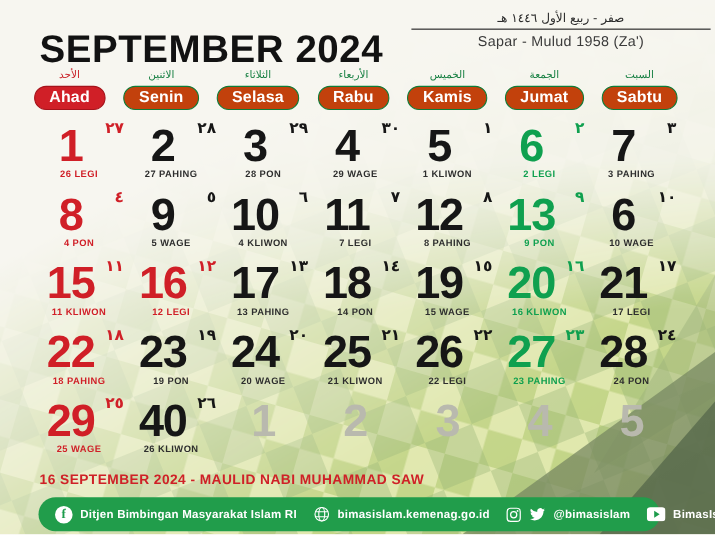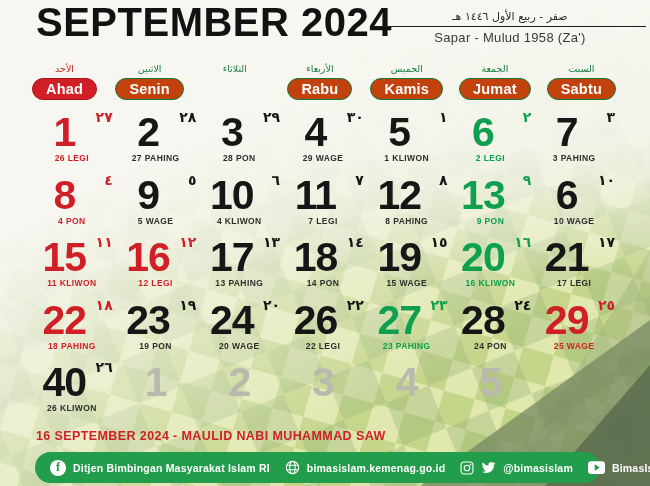--- a/index.html
+++ b/index.html
@@ -5,21 +5,21 @@
   html,body{margin:0;padding:0;}
   .canvas{
     position:relative;width:650px;height:486px;overflow:hidden;
     background:#f7f6f0;font-family:"Liberation Sans",sans-serif;
     -webkit-font-smoothing:antialiased;
   }
   .bg{position:absolute;inset:0;z-index:0;}
   .layer{position:absolute;z-index:1;}
 
   
-  .title{left:36px;top:0;font-size:40px;font-weight:bold;color:#121212;letter-spacing:.5px;}
+  .title{left:36px;top:25px;font-size:35px;font-weight:bold;color:#121212;letter-spacing:.5px;}
   .hdr-right{right:4px;top:10px;width:272px;text-align:center;}
   .hdr-arabic{font-family:"DejaVu Sans",sans-serif;font-size:11px;color:#2b2b2b;direction:rtl;}
   .hdr-line{border:0;border-top:1.6px solid #1c1c1c;margin:3px 0 3px 0;}
   .hdr-jv{font-size:13px;color:#3a3a3a;letter-spacing:.3px;}
 
   
   .weekrow{left:30px;right:34px;top:62px;display:grid;grid-template-columns:repeat(7,1fr);gap:16px;}
   .wk{display:flex;flex-direction:column;align-items:center;}
   .wk-ar{font-family:"DejaVu Sans",sans-serif;font-size:9.5px;line-height:1.5;color:#157f41;direction:rtl;}
   .wk.red .wk-ar{color:#c92027;}
@@ -104,20 +104,21 @@
     <div class="wk red">
       <span class="wk-ar" lang="ar">الأحد</span>
       <span class="pill">Ahad</span>
     </div>
     <div class="wk">
       <span class="wk-ar" lang="ar">الاثنين</span>
       <span class="pill">Senin</span>
     </div>
     <div class="wk">
       <span class="wk-ar" lang="ar">الثلاثاء</span>
+      <span class="pill">Selasa</span>
     </div>
     <div class="wk">
       <span class="wk-ar" lang="ar">الأربعاء</span>
       <span class="pill">Rabu</span>
     </div>
     <div class="wk">
       <span class="wk-ar" lang="ar">الخميس</span>
       <span class="pill">Kamis</span>
     </div>
     <div class="wk">
@@ -246,20 +247,25 @@
       </div>
     <div class="cell">
         <span class="num">23</span>
         <span class="hijri">١٩</span>
         <span class="pasaran">19 PON</span>
       </div>
     <div class="cell">
         <span class="num">24</span>
         <span class="hijri">٢٠</span>
         <span class="pasaran">20 WAGE</span>
+      </div>
+    <div class="cell">
+        <span class="num">25</span>
+        <span class="hijri">٢١</span>
+        <span class="pasaran">21 KLIWON</span>
       </div>
     <div class="cell">
         <span class="num">26</span>
         <span class="hijri">٢٢</span>
         <span class="pasaran">22 LEGI</span>
       </div>
     <div class="cell green">
         <span class="num">27</span>
         <span class="hijri">٢٣</span>
         <span class="pasaran">23 PAHING</span>

